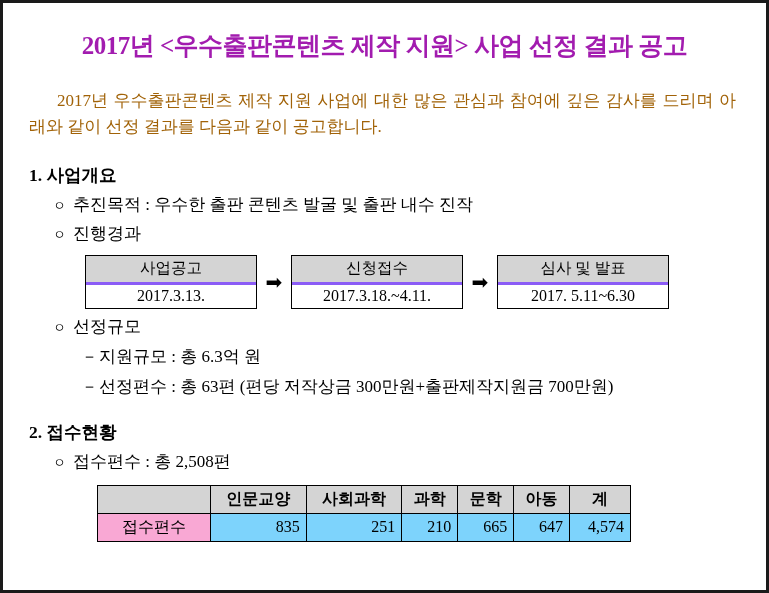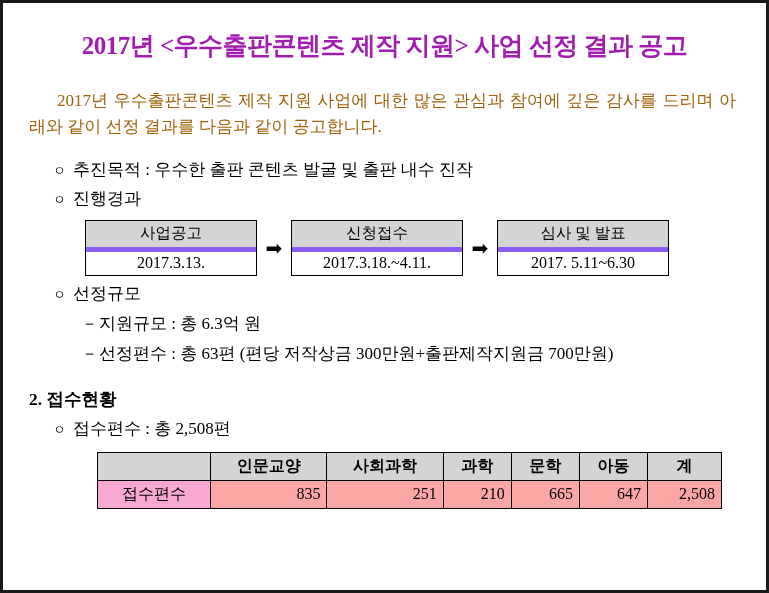--- a/index.html
+++ b/index.html
@@ -80,21 +80,21 @@
   .flow-box {
     border: 1px solid #000;
     border-collapse: collapse;
     width: 170px;
     text-align: center;
   }
   .flow-box .fb-head {
     background: #d4d4d4;
     font-size: 15.5px;
     padding: 2px 0 3px 0;
-    border-bottom: 5px solid #8b5cf6;
+    border-bottom: 3px solid #8b5cf6;
     color: #000;
   }
   .flow-box .fb-body {
     background: #fff;
     font-size: 16px;
     padding: 2px 0 3px 0;
     color: #000;
   }
   .flow-arrow {
     width: 34px;
@@ -103,57 +103,58 @@
     line-height: 1;
     color: #000;
     font-family: "DejaVu Sans", sans-serif;
   }
   
   .tbl-wrap {
     margin: 12px 0 0 68px;
   }
   table.data {
     border-collapse: collapse;
-    width: 625px;
+    width: 534px;
   }
   table.data th, table.data td {
     border: 1px solid #000;
     font-size: 16px;
     padding: 3px 6px;
     color: #000;
   }
   table.data thead th {
     background: #d4d4d4;
     text-align: center;
     font-weight: bold;
   }
   table.data tbody th {
     background: #f9a8d4;
     text-align: center;
     font-weight: normal;
     width: 100px;
   }
   table.data tbody td {
     text-align: right;
-    background: #fca5a5;
+    background: #7dd3fc;
   }
   table.data thead th.corner {
     width: 100px;
   }
 </style>
 </head>
 <body>
 
 <div class="page">
   <div class="inner">
 
     <div class="doc-title">2017년 &lt;우수출판콘텐츠 제작 지원&gt; 사업 선정 결과 공고</div>
 
     <p class="intro">2017년 우수출판콘텐츠 제작 지원 사업에 대한 많은 관심과 참여에 깊은 감사를 드리며 아래와 같이 선정 결과를 다음과 같이 공고합니다.</p>
 
+    <div class="section-head">1. 사업개요</div>
 
     <div class="bullet-o">
       <span class="mark">ㅇ</span>
       <span>추진목적 : 우수한 출판 콘텐츠 발굴 및 출판 내수 진작</span>
     </div>
 
     <div class="bullet-o">
       <span class="mark">ㅇ</span>
       <span>진행경과</span>
     </div>
@@ -211,20 +212,20 @@
           </tr>
         </thead>
         <tbody>
           <tr>
             <th>접수편수</th>
             <td>835</td>
             <td>251</td>
             <td>210</td>
             <td>665</td>
             <td>647</td>
-            <td>2,508</td>
+            <td>4,574</td>
           </tr>
         </tbody>
       </table>
     </div>
 
   </div>
 </div>
 
 </body></html>

